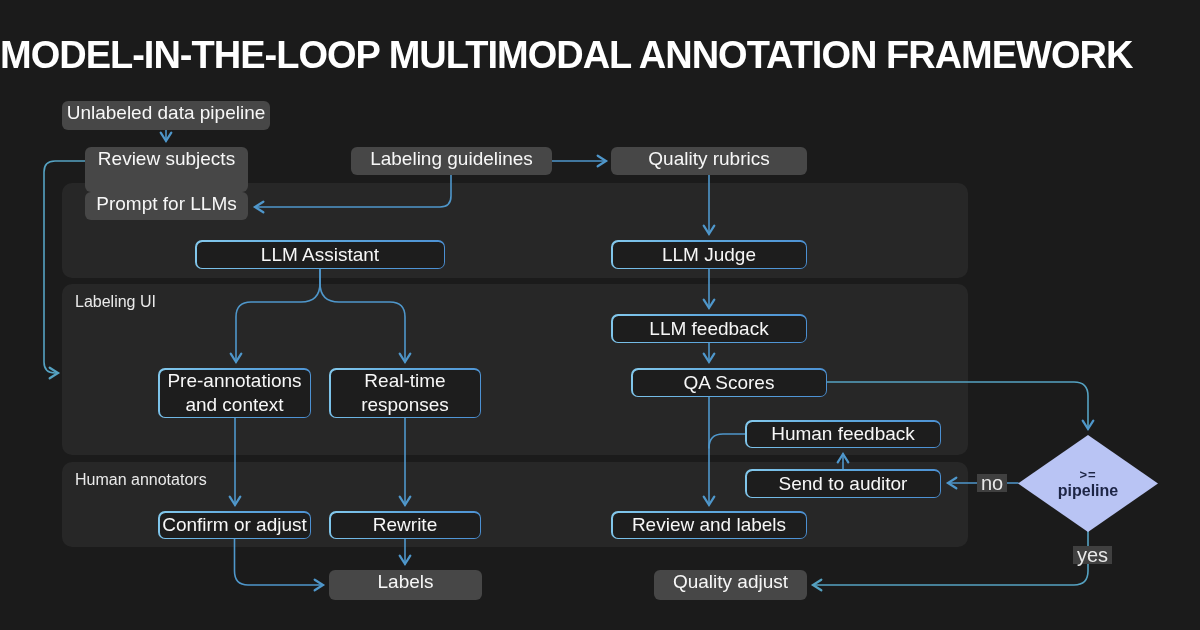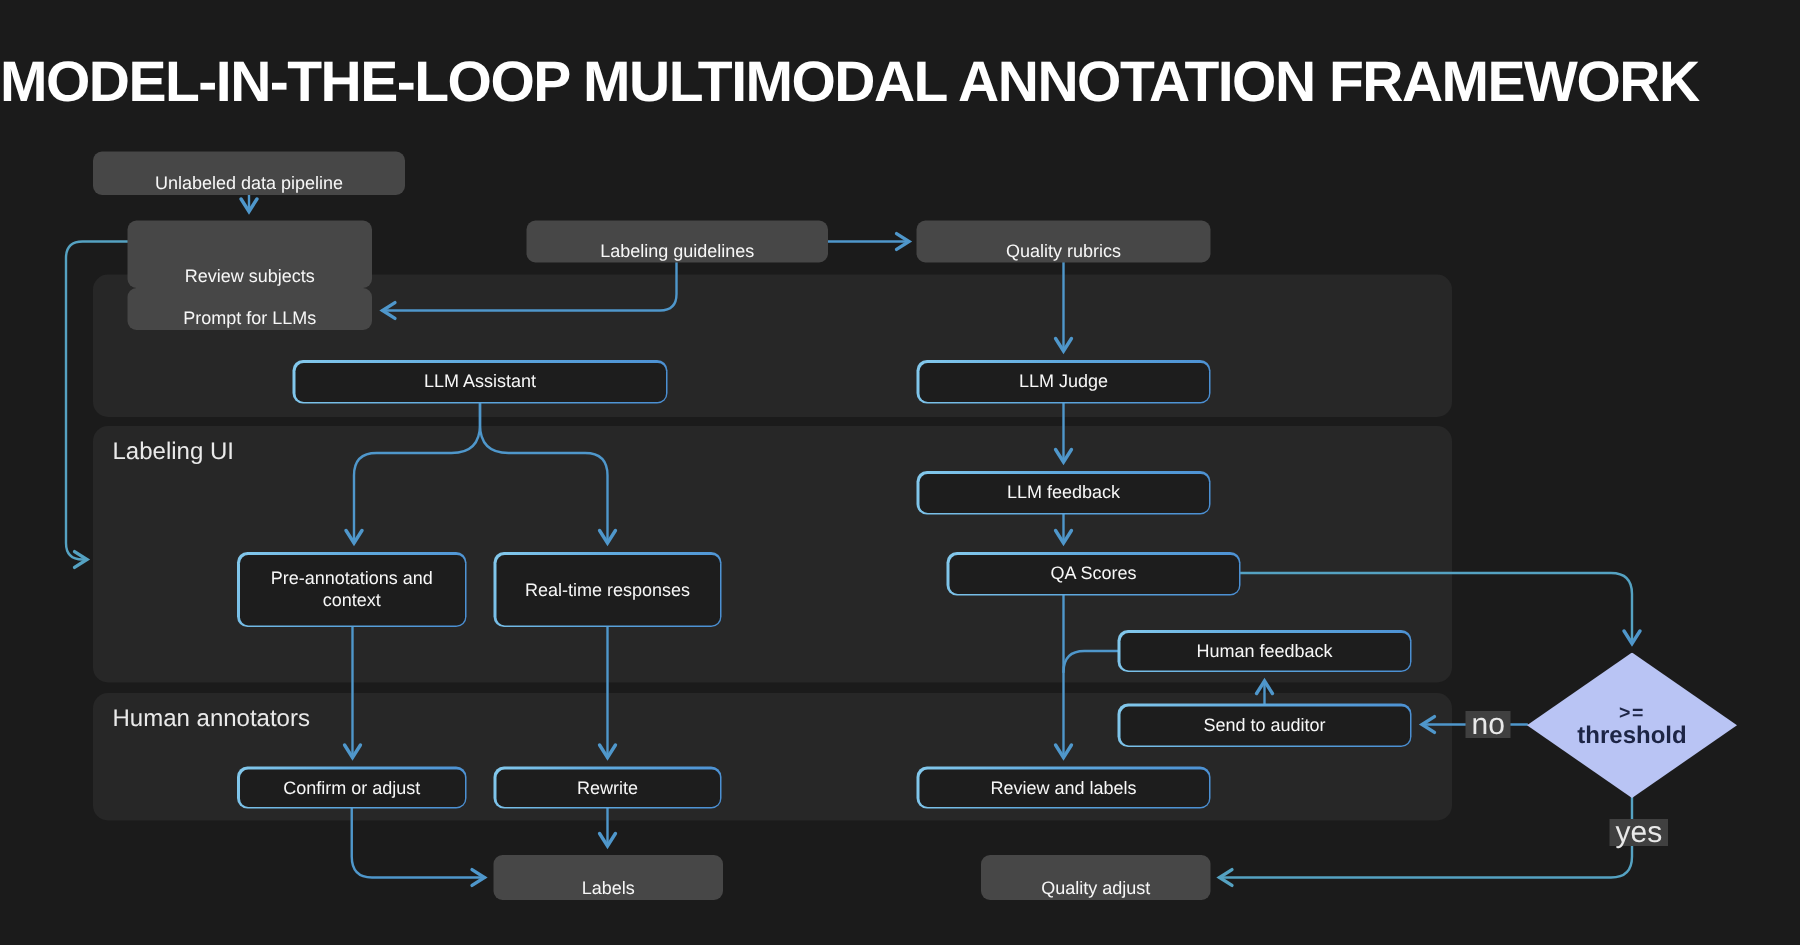--- a/index.html
+++ b/index.html
@@ -14,22 +14,22 @@
     text-align:left;font-size:38px;font-weight:800;letter-spacing:-1px;
     color:#ffffff;white-space:nowrap;
   }
   .panel{
     position:absolute;background:#272727;border-radius:10px;
   }
   .panel-label{
     position:absolute;left:13px;top:9px;font-size:16px;color:#eaeaea;
   }
   .node{
-    position:absolute;display:flex;align-items:flex-end;justify-content:center;
-    font-size:12px;color:#f7f7f7;text-align:center;line-height:1.25;
+    position:absolute;display:flex;align-items:flex-start;justify-content:center;
+    font-size:19px;color:#f7f7f7;text-align:center;line-height:1.25;
     box-sizing:border-box;
   }
   .gray{
     background:#474747;border-radius:6px;
   }
   .outline{
     background:linear-gradient(120deg,#84c9ec 0%,#5fa9de 45%,#4a8ed2 100%);
     border-radius:7px;padding:1.5px;
   }
   .outline .inner{
@@ -170,17 +170,17 @@
     </div>
 </div>
 <div class="node outline" style="left:611px;top:511px;width:196px;height:28px;">
   <div class="inner">
       <span>Review and labels</span>
     </div>
 </div>
 
 <div class="diamond">
   <span class="op">&gt;=</span>
-  <span class="word">threshold</span>
+  <span class="word">pipeline</span>
 </div>
 
 <div class="branch-label" style="left:977px;top:474px;">no</div>
 <div class="branch-label" style="left:1073px;top:546px;">yes</div>
 
 </body></html>

